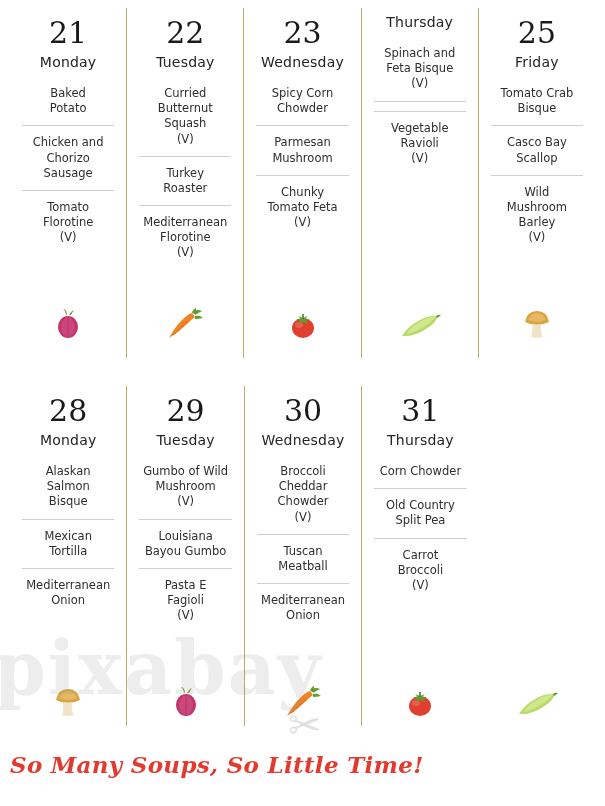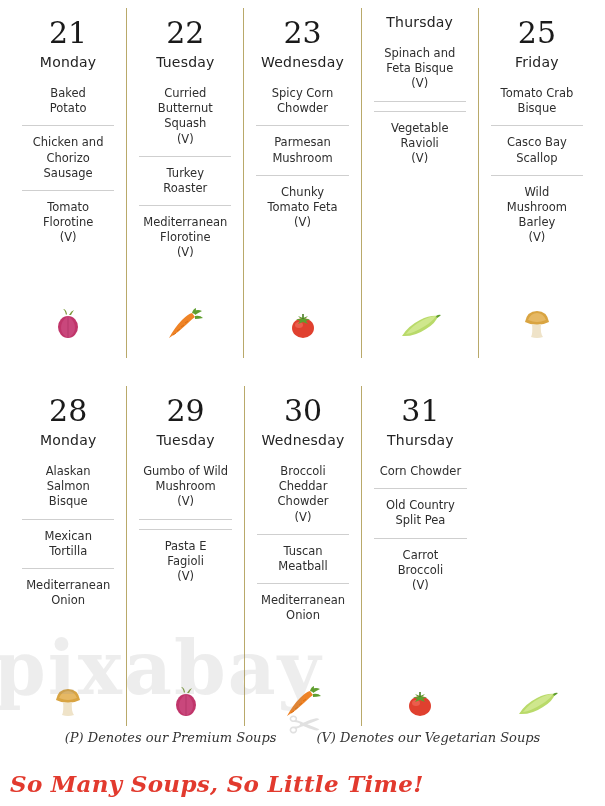--- a/index.html
+++ b/index.html
@@ -263,20 +263,21 @@
             <path d="M10 16 q1 9 -1 13 q6 2 12 0 q-3 -4 -2 -13 q-5 1 -9 0z" fill="#efe3c8"></path>
           </svg>
         </div>
       </div>
       <div class="day">
         <div class="daynum">29</div>
         <div class="dayname">Tuesday</div>
         <div class="soups">
           <div class="soup"><span>Gumbo of Wild</span><br><span>Mushroom</span><span class="veg">(V)</span></div>
           <div class="soup-sep"></div>
+          <div class="soup"><span>Louisiana</span><br><span>Bayou Gumbo</span></div>
           <div class="soup-sep"></div>
           <div class="soup"><span>Pasta E</span><br><span>Fagioli</span><span class="veg">(V)</span></div>
         </div>
         <div class="icon-wrap">
           <svg class="veg-icon" width="30" height="32" viewBox="0 0 30 32">
             <path d="M13 7 q-1 -5 -3 -6 q3 0 4 5z" fill="#7a9a3a"></path>
             <path d="M16 7 q2 -4 5 -5 q-2 3 -3 5z" fill="#7a9a3a"></path>
             <ellipse cx="15" cy="19" rx="10" ry="11" fill="#c0356a"></ellipse>
             <path d="M15 8 q-7 5 -7 12 q0 6 7 10 q7 -4 7 -10 q0 -7 -7 -12z" fill="#d0558a" opacity="0.55"></path>
             <path d="M15 9 v21" stroke="#9c2450" stroke-width="0.8" fill="none" opacity="0.5"></path>
@@ -326,19 +327,15 @@
         <div class="icon-wrap">
           <svg class="veg-icon" width="44" height="28" viewBox="0 0 44 28">
             <path d="M4 24 q6 -10 18 -16 q10 -5 18 -4 q-2 7 -12 13 q-12 8 -24 7z" fill="#b9da6a"></path>
             <path d="M8 22 q7 -9 17 -14 q8 -4 13 -4 q-3 5 -11 10 q-11 7 -19 8z" fill="#cfe78d"></path>
             <path d="M38 4 q3 -2 5 -1 q-2 2 -4 3z" fill="#5f9e2e"></path>
           </svg>
         </div>
       </div>
     </div>
 
-  <div class="legend">
-    <span>(P) Denotes our Premium Soups</span>
-    <span>(V) Denotes our Vegetarian Soups</span>
-  </div>
 
   <div class="tagline">So Many Soups, So Little Time!</div>
 </div>
 
 </body></html>

